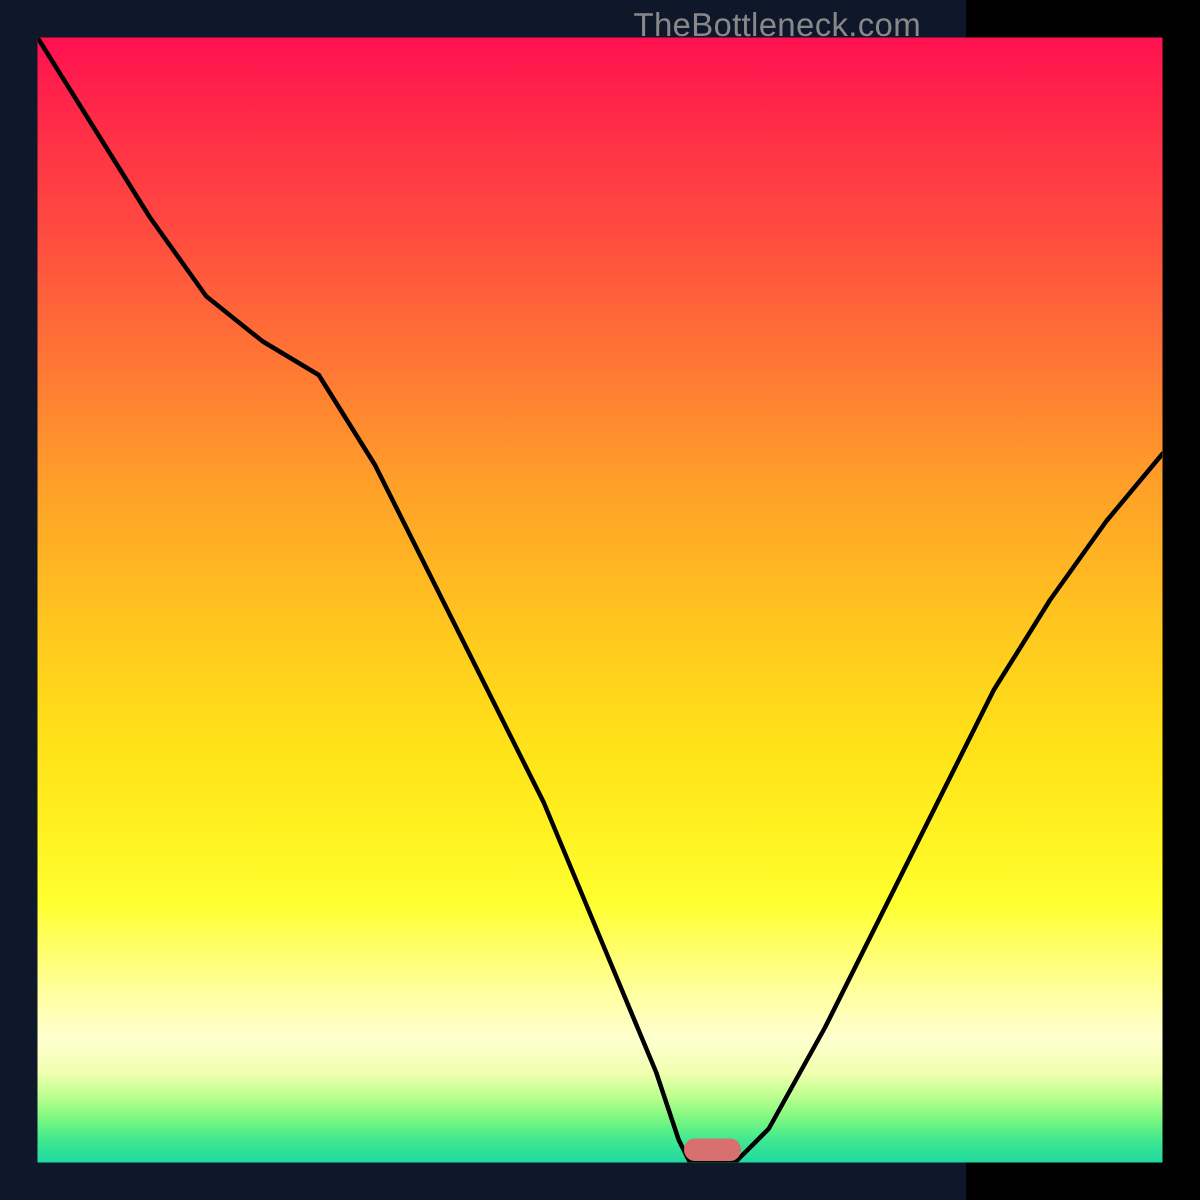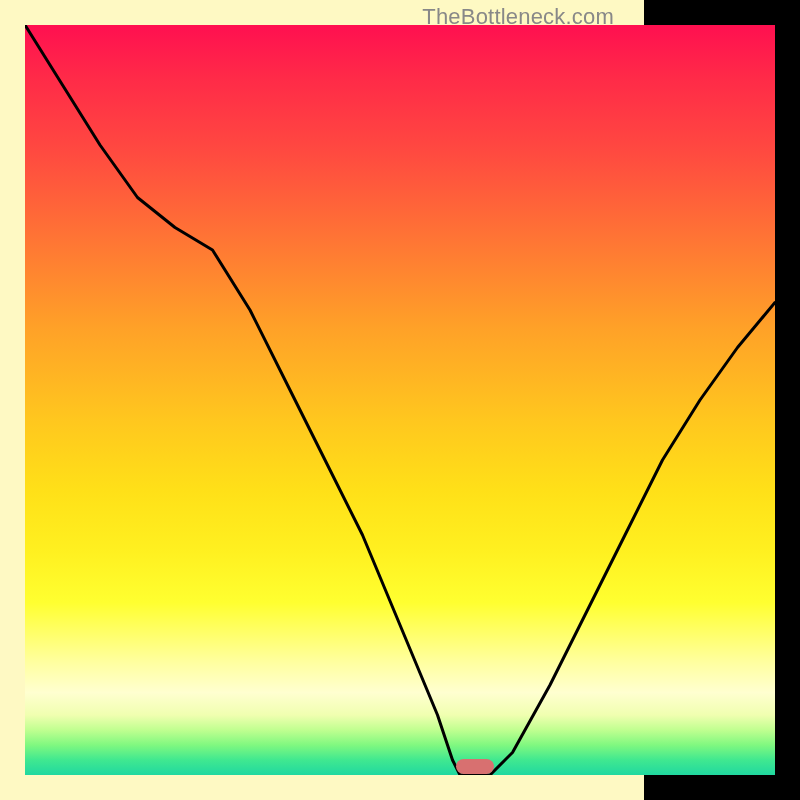--- a/index.html
+++ b/index.html
@@ -8,21 +8,21 @@
     width: 800px;
     height: 800px;
     background: #000;
     overflow: hidden;
     font-family: Arial, Helvetica, sans-serif;
   }
   .frame {
     position: relative;
     width: 644px;
     height: 800px;
-    background: #fef9c3;
+    background: #0f172a;
   }
   .plot-area {
     position: absolute;
     left: 25px;
     top: 25px;
     width: 750px;
     height: 750px;
     background: linear-gradient(to bottom,
       #ff1050 0%,
       #ff2a48 7%,

